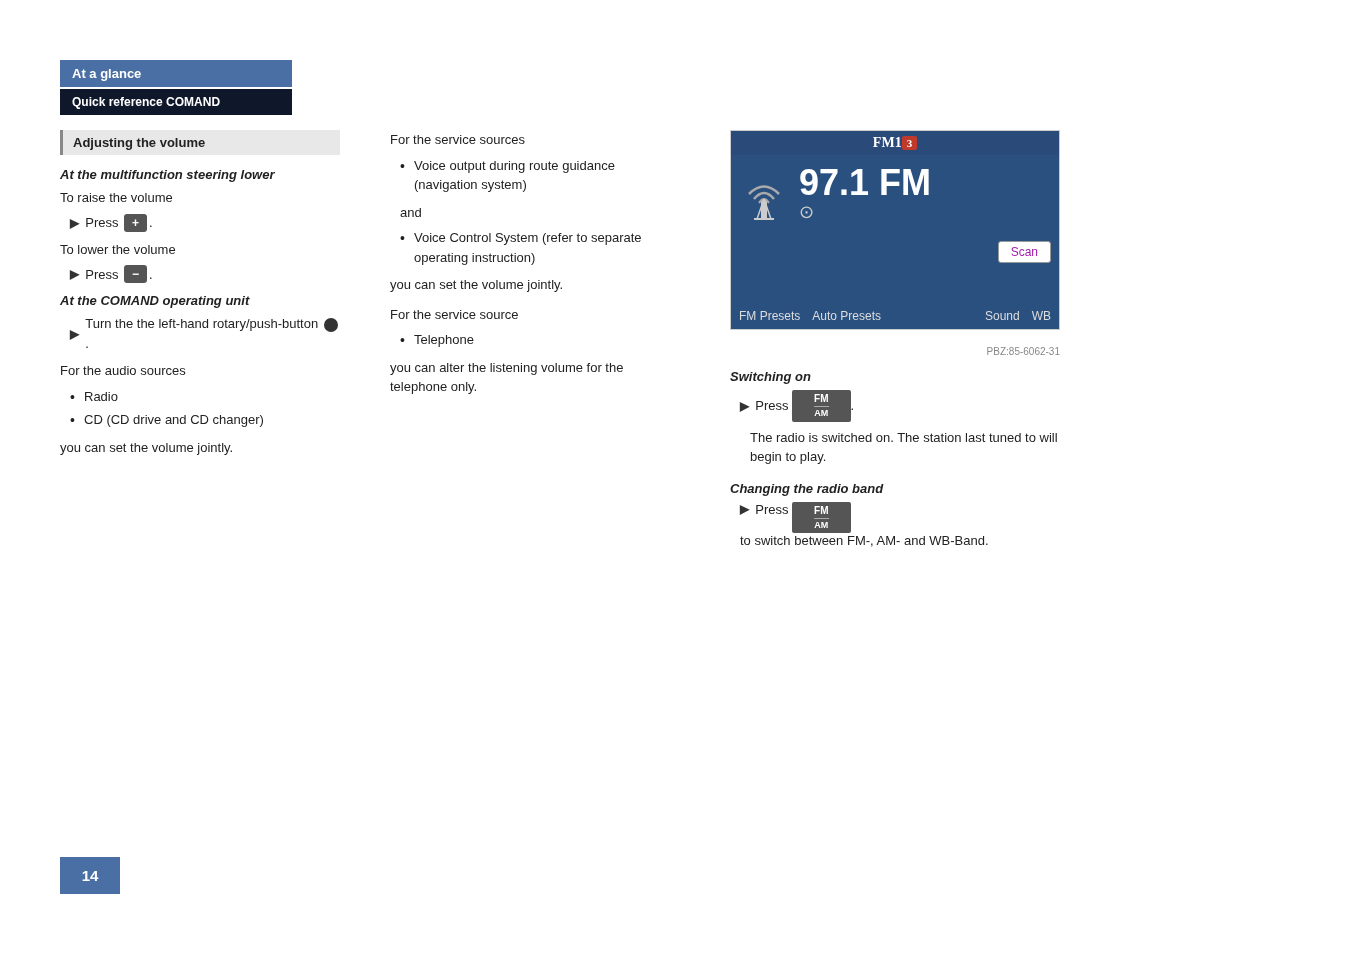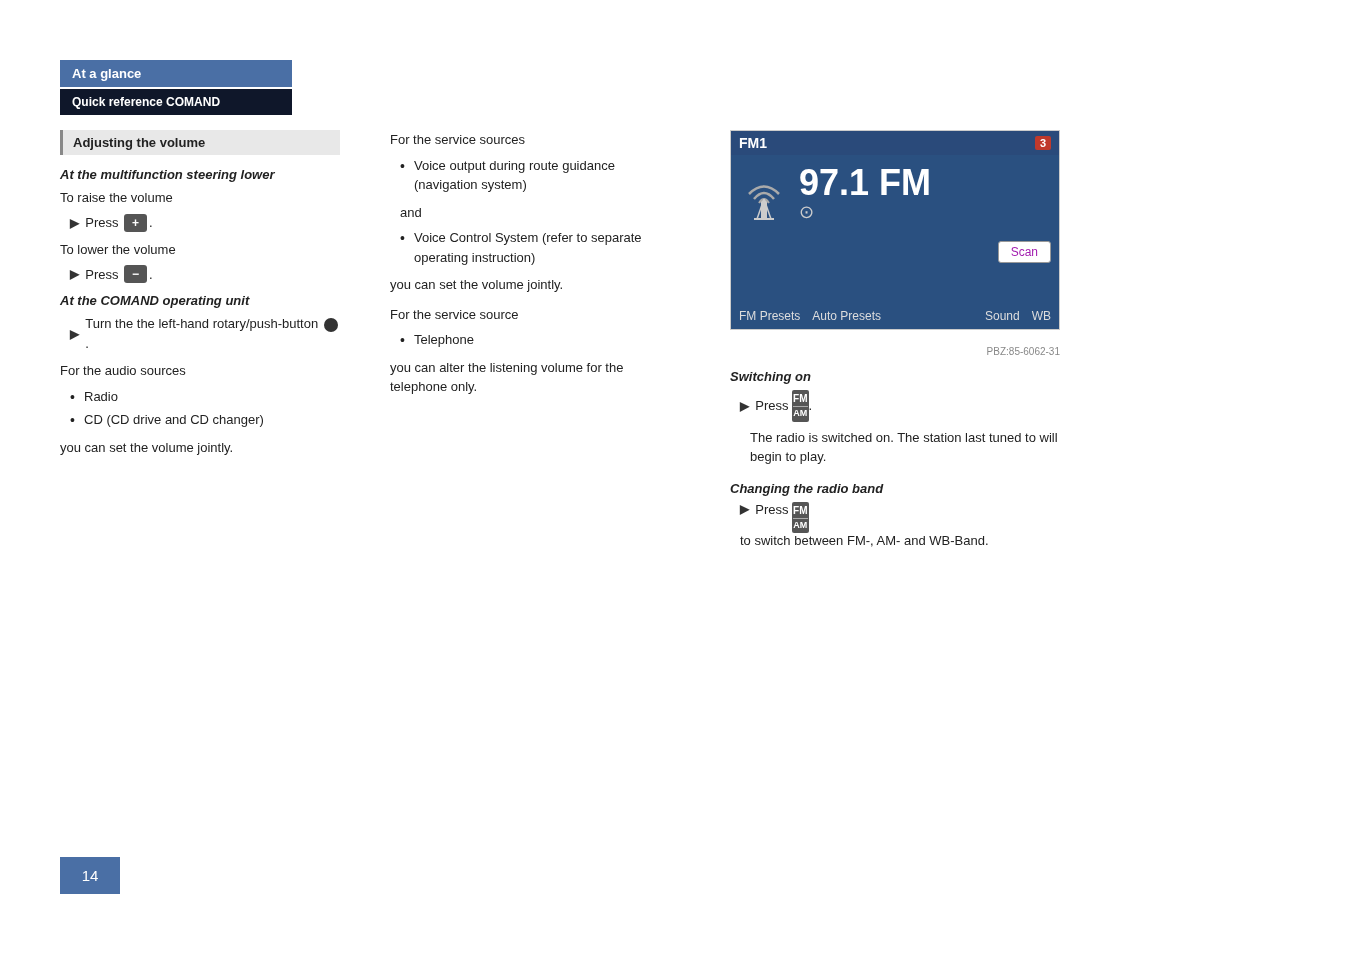--- a/index.html
+++ b/index.html
@@ -155,25 +155,26 @@
     .radio-display {
       border: 1px solid #ccc;
       margin-bottom: 16px;
       background: #fff;
     }
 
     .radio-display-header {
       background: #2a4a7a;
       color: #fff;
       display: flex;
-      justify-content: space-between;
+      justify-content: center;
       align-items: center;
-      padding: 4px 8px;
+      padding: 4px 0;
       font-size: 14px;
       font-weight: bold;
+      font-family: Liberation Serif, serif;
     }
 
     .radio-preset-num {
       background: #c0392b;
       color: #fff;
       font-size: 11px;
       font-weight: bold;
       padding: 1px 5px;
       border-radius: 2px;
     }
@@ -253,21 +254,21 @@
       margin-top: 2px;
       margin-bottom: 12px;
     }
 
     
     .fmam-btn {
       display: inline-block;
       background: #555;
       color: #fff;
       font-size: 10px;
-      padding: 2px 1px;
+      padding: 2px 22px;
       border-radius: 2px;
       font-weight: bold;
       line-height: 1.4;
       text-align: center;
       vertical-align: middle;
     }
     .fmam-btn .fm-line {
       display: block;
       font-size: 10px;
       border-bottom: 1px solid #aaa;
@@ -277,21 +278,21 @@
       font-size: 9px;
     }
 
     
     .page-number {
       position: absolute;
       bottom: 60px;
       left: 60px;
       background: #4a6fa5;
       color: #fff;
-      font-weight: normal;
+      font-weight: bold;
       font-size: 15px;
       padding: 10px 4px;
       min-width: 60px;
       text-align: center;
     }
   </style>
 </head>
 <body>
 
 <div class="header-section">

